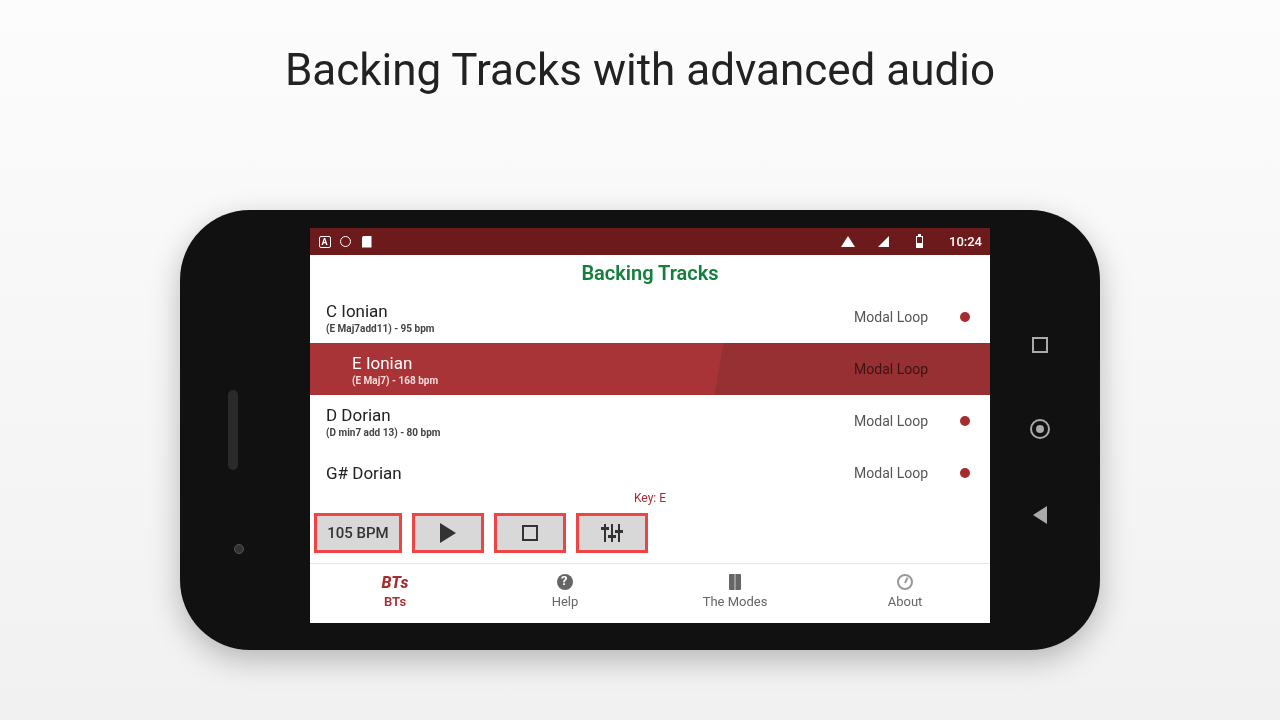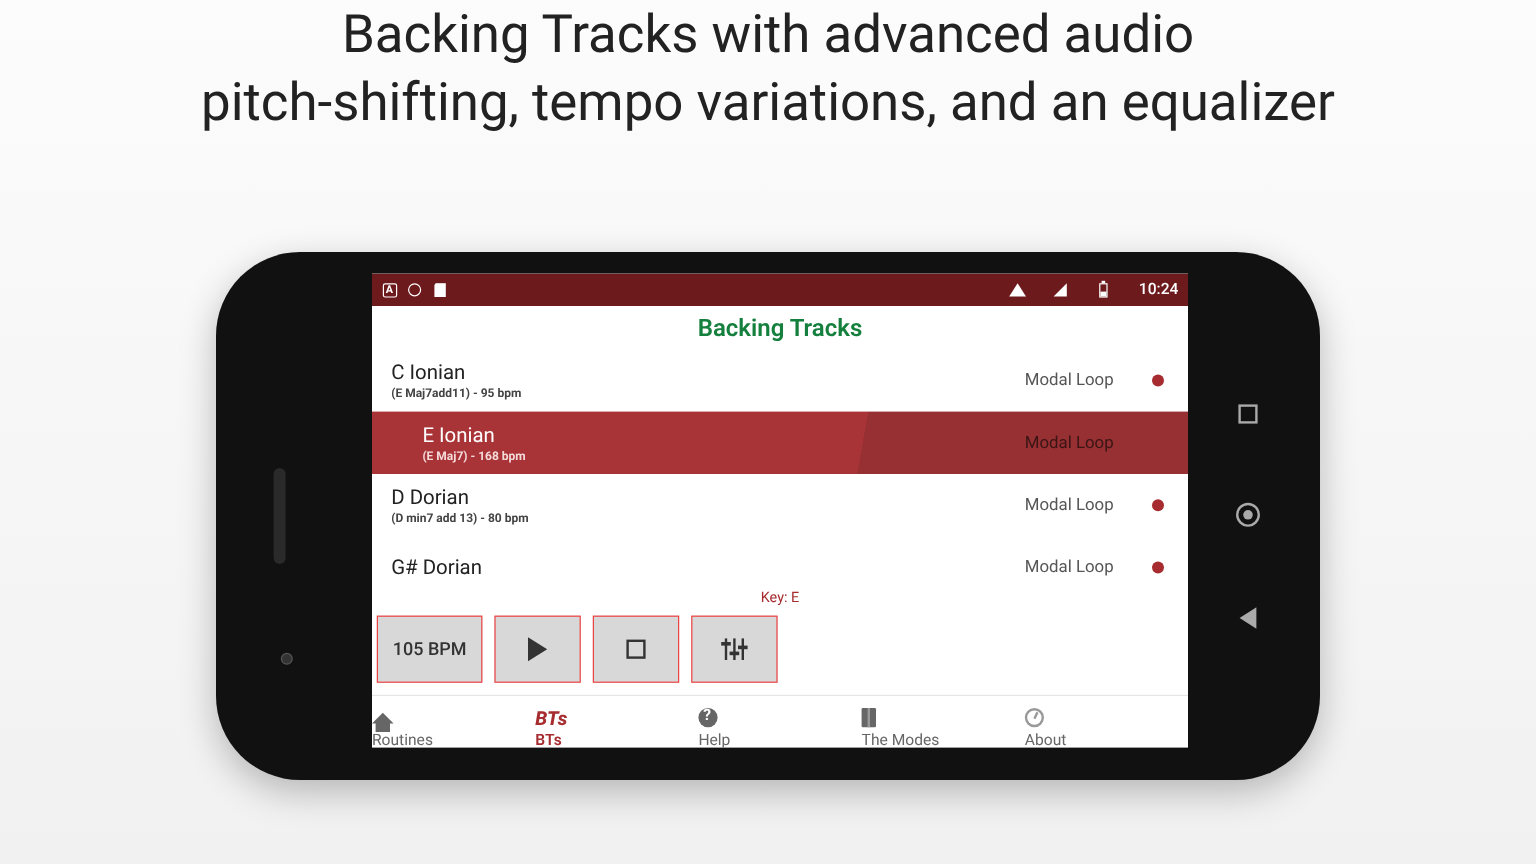--- a/index.html
+++ b/index.html
@@ -8,20 +8,21 @@
     background: linear-gradient(to bottom, #fcfcfc, #f1f1f1);
     width: 1280px;
     height: 720px;
     overflow: hidden;
   }
   .headline {
     text-align: center;
     font-size: 44px;
     font-weight: 400;
     color: #222;
+    padding-top: 42px;
     line-height: 1.3;
   }
   .phone-frame {
     position: absolute;
     left: 50%;
     top: 210px;
     transform: translateX(-50%);
     width: 920px;
     height: 440px;
     background: #111;
@@ -156,49 +157,49 @@
     color: #a62c2f;
     font-size: 12px;
     padding: 4px 0 8px;
   }
   .controls {
     display: flex;
     gap: 10px;
     padding: 0 4px 10px;
   }
   .ctrl-btn {
-    height: 56px;
+    height: 40px;
     background: #d8d8d8;
     display: flex;
     align-items: center;
     justify-content: center;
     font-size: 15px;
     color: #333;
-    border: 1px solid #ef4444;
+    border: 3px solid #ef4444;
   }
   .ctrl-btn.bpm { width: 88px; font-weight:500;}
   .ctrl-btn.icon { width: 72px; }
   .play-ic { width:0;height:0;border-top:10px solid transparent;border-bottom:10px solid transparent;border-left:16px solid #333; }
   .stop-ic { width:16px;height:16px;border:2px solid #333; }
   .eq-ic { display:flex;gap:5px;align-items:center; }
   .eq-ic span{display:block;width:2px;height:18px;background:#333;position:relative;}
   .eq-ic span::after{content:"";position:absolute;left:-3px;width:8px;height:3px;background:#333;}
   .eq-ic span:nth-child(1)::after{top:3px;}
   .eq-ic span:nth-child(2)::after{top:11px;}
   .eq-ic span:nth-child(3)::after{top:6px;}
   .bottom-nav {
     display: flex;
     height: 54px;
     border-top: 1px solid #e6e6e6;
   }
   .nav-item {
     flex: 1;
     display: flex;
     flex-direction: column;
-    align-items: flex-start;
+    align-items: center;
     justify-content: center;
     gap: 2px;
     color: #666;
     font-size: 13px;
   }
   .nav-item.active { color: #a62c2f; font-weight:600;}
   .nav-item.active .nav-icon-text { color:#a62c2f; }
   .nav-icon { height: 20px; display:flex; align-items:center; justify-content:center; }
   .nav-icon-text { font-size: 16px; font-weight: 800; font-style: italic; color:#666;}
   .home-ic{width:0;height:0;border-left:9px solid transparent;border-right:9px solid transparent;border-bottom:9px solid #666;position:relative;}
@@ -208,21 +209,20 @@
   .help-ic{width:16px;height:16px;border-radius:50%;background:#666;position:relative;}
   .help-ic::after{content:"?";position:absolute;top:-1px;left:4px;color:#fff;font-size:13px;font-weight:bold;}
   .about-ic{width:16px;height:16px;border:2px solid #999;border-radius:50%;position:relative;}
   .about-ic::after{content:"";position:absolute;top:1px;left:5px;width:2px;height:6px;background:#999;transform-origin:bottom;transform:rotate(25deg);}
 </style>
 </head>
 <body>
 
 <div class="headline">
   <span>Backing Tracks with advanced audio</span><br>
-  <span>pitch-shifting, tempo variations, and an equalizer</span>
 </div>
 
 <div class="phone-frame">
   <div class="phone-side-notch-left"></div>
   <div class="phone-camera"></div>
   <div class="phone-nav-buttons">
     <div class="phone-nav-btn square"></div>
     <div class="phone-nav-btn circle"></div>
     <div class="phone-nav-btn tri"></div>
   </div>
@@ -305,26 +305,20 @@
       <div class="ctrl-btn icon">
           <span class="eq-ic">
             <span></span>
             <span></span>
             <span></span>
           </span>
         </div>
     </div>
 
     <div class="bottom-nav">
-      <div class="nav-item">
-        <div class="nav-icon">
-            <span class="home-ic"></span>
-          </div>
-        <span>Routines</span>
-      </div>
       <div class="nav-item active">
         <div class="nav-icon">
             <span class="nav-icon-text">BTs</span>
           </div>
         <span>BTs</span>
       </div>
       <div class="nav-item">
         <div class="nav-icon">
             <span class="help-ic"></span>
           </div>

